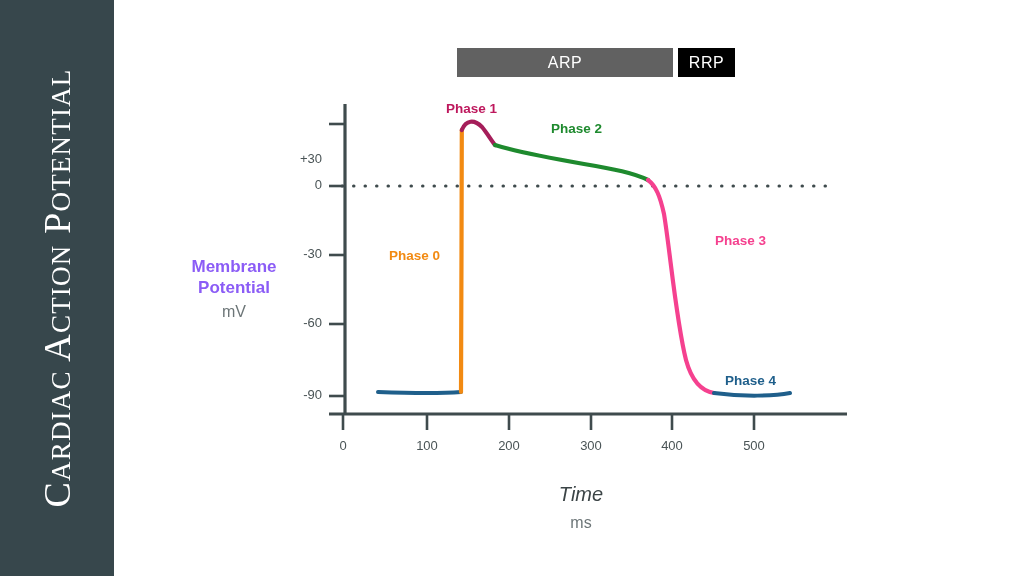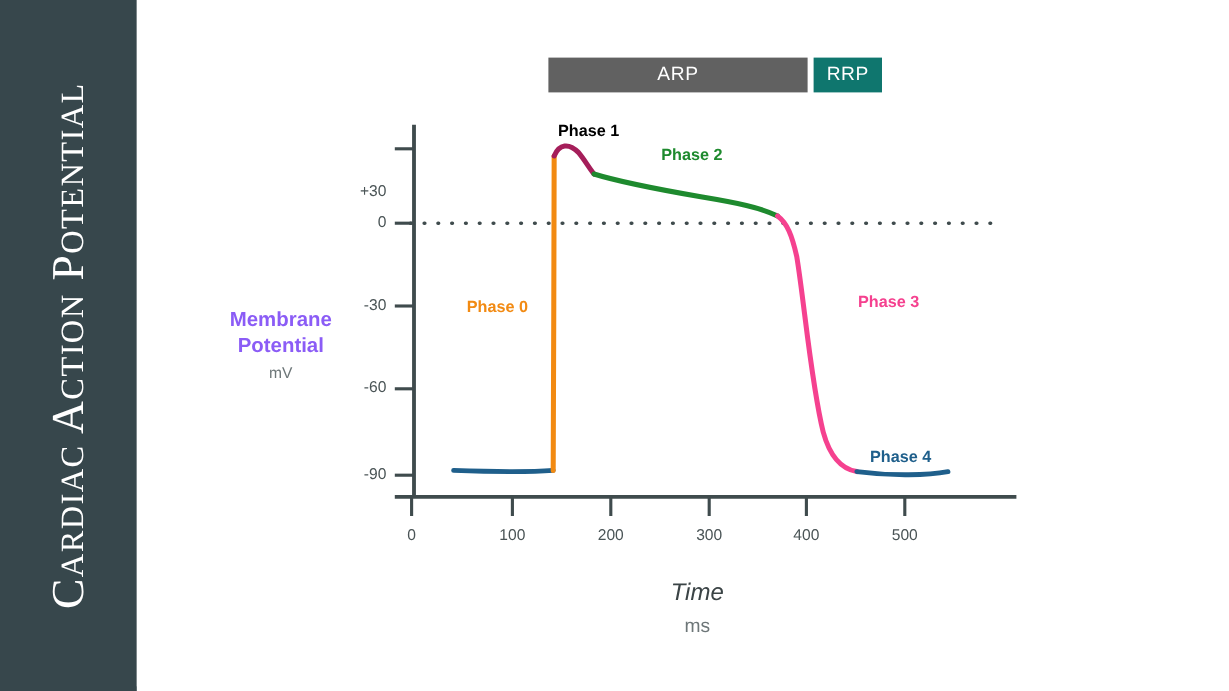--- a/index.html
+++ b/index.html
@@ -60,21 +60,21 @@
     letter-spacing: 0.5px;
   }
   #arp-bar {
     left: 343px;
     width: 216px;
     background: #616161;
   }
   #rrp-bar {
     left: 564px;
     width: 57px;
-    background: #0f766e;
+    background: #000000;
   }
 
   
   #chart-area {
     position: absolute;
     left: 0; top: 0;
     width: 910px; height: 576px;
   }
   #chart-svg {
     position: absolute;
@@ -109,21 +109,21 @@
     font-weight: bold;
     line-height: 1.25;
   }
   #y-axis-unit {
     position: absolute;
     left: 60px;
     top: 303px;
     width: 120px;
     text-align: center;
     color: #6d7678;
-    font-size: 13px;
+    font-size: 16px;
   }
   #x-axis-title {
     position: absolute;
     left: 407px;
     top: 483px;
     width: 120px;
     text-align: center;
     color: #3b4446;
     font-size: 20px;
     font-style: italic;
@@ -139,23 +139,23 @@
   }
 
   
   .phase-label {
     position: absolute;
     font-size: 13.5px;
     font-weight: bold;
     white-space: nowrap;
   }
   #phase0-label { left: 275px; top: 248px; color: #f28a12; }
-  #phase1-label { left: 351px; top: 101px; color: #000000; }
+  #phase1-label { left: 332px; top: 101px; color: #be185d; }
   #phase2-label { left: 437px; top: 121px; color: #1e8a2e; }
-  #phase3-label { left: 581px; top: 244px; color: #f5418f; padding-left: 20px; }
+  #phase3-label { left: 581px; top: 233px; color: #f5418f; padding-left: 20px; }
   #phase4-label { left: 611px; top: 360px; color: #1f5f8b; margin-top: 13px; }
 </style>
 </head>
 <body>
 
 <div id="sidebar">
   <div id="sidebar-title">Cardiac Action Potential</div>
 </div>
 
 <div id="stage">

